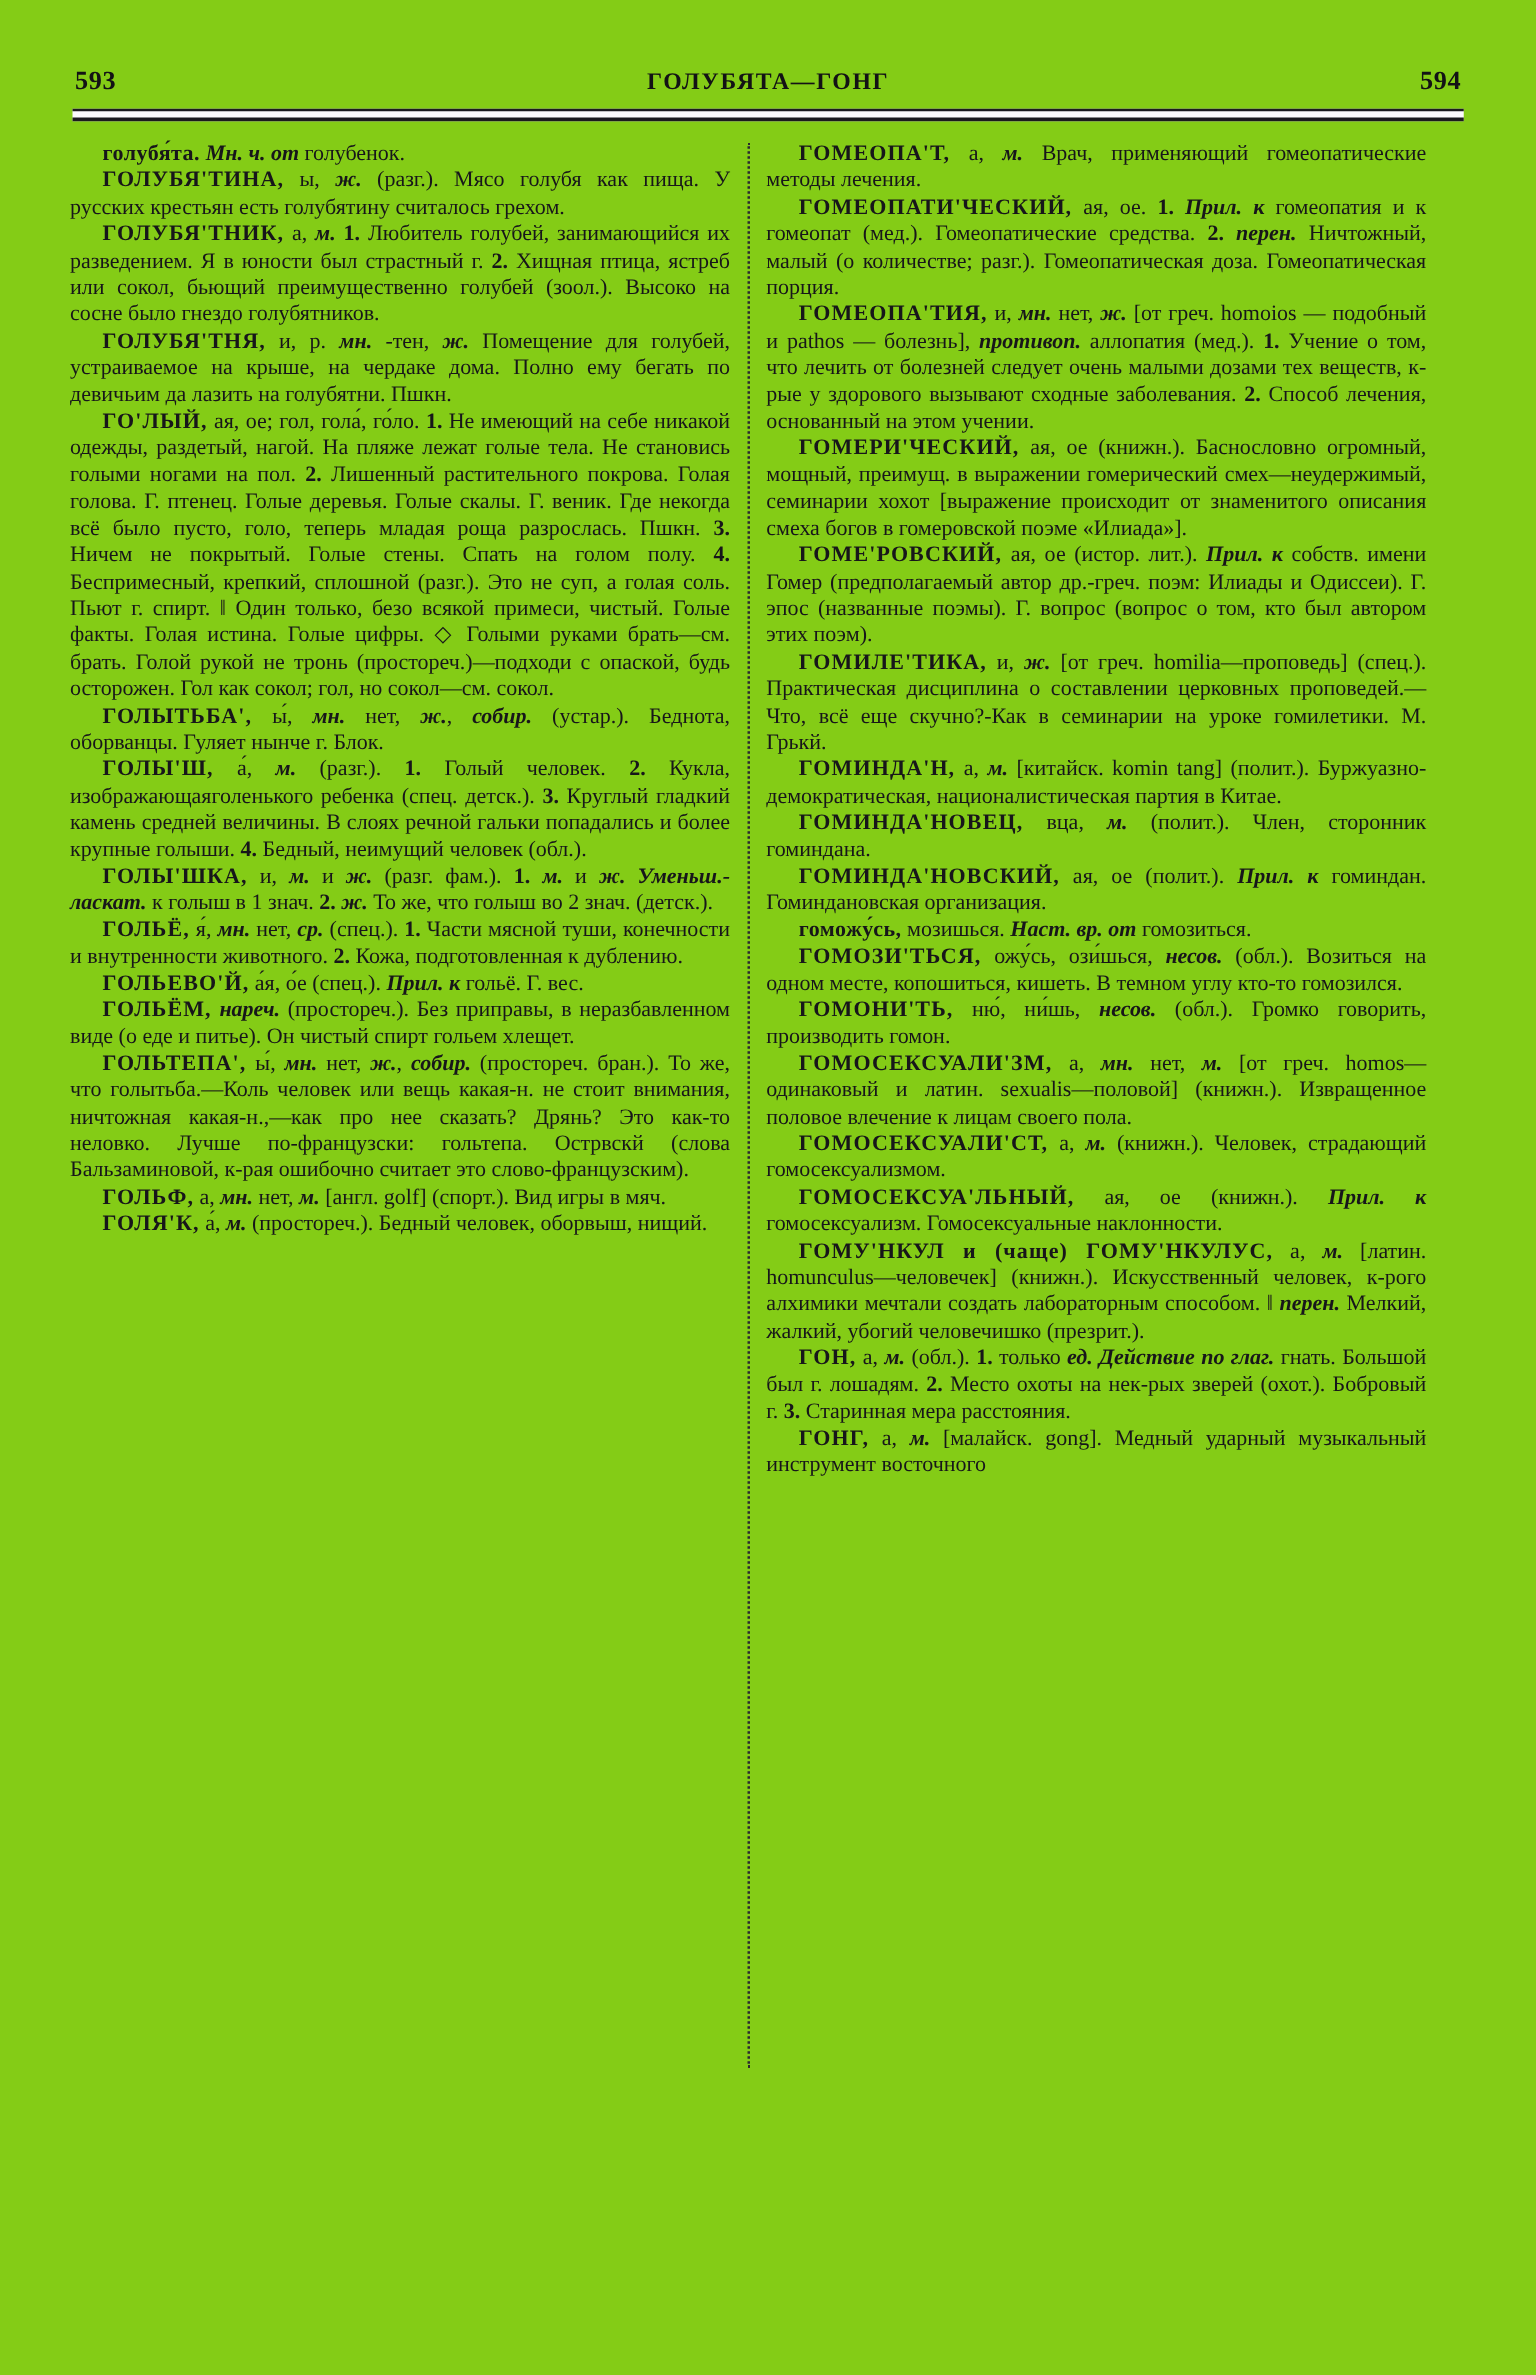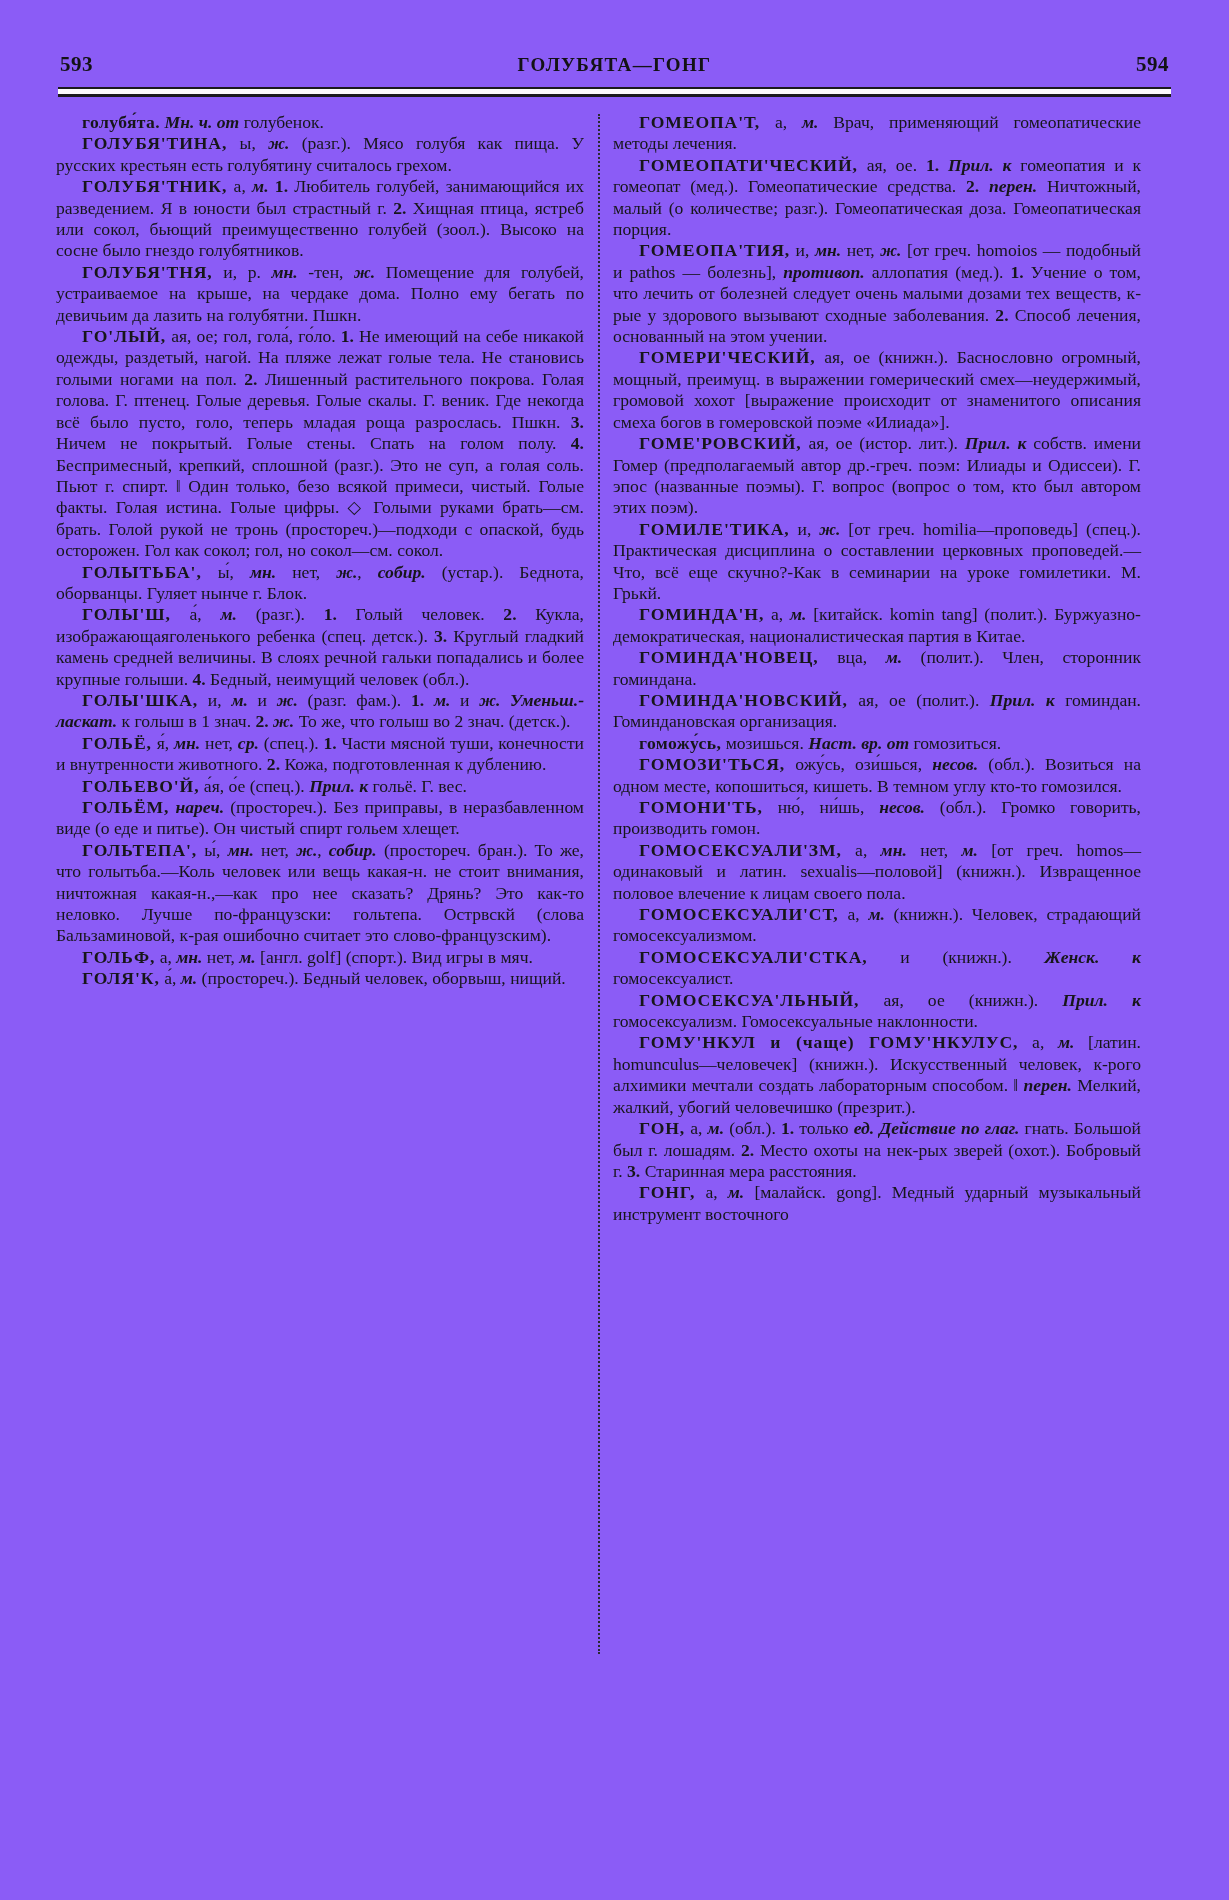--- a/index.html
+++ b/index.html
@@ -11,21 +11,21 @@
     width: 1229px;
     height: 1900px;
     font-family: "Liberation Serif", "DejaVu Serif", serif;
     color: #17161a;
     overflow: hidden;
   }
   .page {
     position: relative;
     width: 1229px;
     height: 1900px;
-    background: #8b5cf6;
+    background: #84cc16;
     box-sizing: border-box;
     padding: 52px 56px 0 56px;
   }
 
   
   .header {
     position: relative;
     display: flex;
     align-items: baseline;
     justify-content: space-between;
@@ -142,32 +142,31 @@
       </div>
 
     <div class="gutter">
       <div class="divider"></div>
     </div>
 
     <div class="col" id="col-right">
         <p class="entry"><span class="hw">ГОМЕОПА'Т,</span> <span>а, <span class="it">м.</span> Врач, применяющий гомеопатические методы лечения.</span></p>
         <p class="entry"><span class="hw">ГОМЕОПАТИ'ЧЕСКИЙ,</span> <span>ая, ое. <span class="num">1.</span> <span class="it">Прил. к</span> гомеопатия и к гомеопат (мед.). Гомеопатические средства. <span class="num">2.</span> <span class="it">перен.</span> Ничтожный, малый (о количестве; разг.). Гомеопатическая доза. Гомеопатическая порция.</span></p>
         <p class="entry"><span class="hw">ГОМЕОПА'ТИЯ,</span> <span>и, <span class="it">мн.</span> нет, <span class="it">ж.</span> [от греч. homoios — подобный и pathos — болезнь], <span class="it">противоп.</span> аллопатия (мед.). <span class="num">1.</span> Учение о том, что лечить от болезней следует очень малыми дозами тех веществ, к-рые у здорового вызывают сходные заболевания. <span class="num">2.</span> Способ лечения, основанный на этом учении.</span></p>
-        <p class="entry"><span class="hw">ГОМЕРИ'ЧЕСКИЙ,</span> <span>ая, ое (книжн.). Баснословно огромный, мощный, преимущ. в выражении гомерический смех—неудержимый, громовой хохот [выражение происходит от знаменитого описания смеха богов в гомеровской поэме «Илиада»].</span></p>
+        <p class="entry"><span class="hw">ГОМЕРИ'ЧЕСКИЙ,</span> <span>ая, ое (книжн.). Баснословно огромный, мощный, преимущ. в выражении гомерический смех—неудержимый, семинарии хохот [выражение происходит от знаменитого описания смеха богов в гомеровской поэме «Илиада»].</span></p>
         <p class="entry"><span class="hw">ГОМЕ'РОВСКИЙ,</span> <span>ая, ое (истор. лит.). <span class="it">Прил. к</span> собств. имени Гомер (предполагаемый автор др.-греч. поэм: Илиады и Одиссеи). Г. эпос (названные поэмы). Г. вопрос (вопрос о том, кто был автором этих поэм).</span></p>
         <p class="entry"><span class="hw">ГОМИЛЕ'ТИКА,</span> <span>и, <span class="it">ж.</span> [от греч. homilia—проповедь] (спец.). Практическая дисциплина о составлении церковных проповедей.—Что, всё еще скучно?-Как в семинарии на уроке гомилетики. М. Грькй.</span></p>
         <p class="entry"><span class="hw">ГОМИНДА'Н,</span> <span>а, <span class="it">м.</span> [китайск. komin tang] (полит.). Буржуазно-демократическая, националистическая партия в Китае.</span></p>
         <p class="entry"><span class="hw">ГОМИНДА'НОВЕЦ,</span> <span>вца, <span class="it">м.</span> (полит.). Член, сторонник гоминдана.</span></p>
         <p class="entry"><span class="hw">ГОМИНДА'НОВСКИЙ,</span> <span>ая, ое (полит.). <span class="it">Прил. к</span> гоминдан. Гоминдановская организация.</span></p>
         <p class="entry"><span class="hw-small">гоможу́сь,</span> <span>мозишься. <span class="it">Наст. вр. от</span> гомозиться.</span></p>
         <p class="entry"><span class="hw">ГОМОЗИ'ТЬСЯ,</span> <span>ожу́сь, ози́шься, <span class="it">несов.</span> (обл.). Возиться на одном месте, копошиться, кишеть. В темном углу кто-то гомозился.</span></p>
         <p class="entry"><span class="hw">ГОМОНИ'ТЬ,</span> <span>ню́, ни́шь, <span class="it">несов.</span> (обл.). Громко говорить, производить гомон.</span></p>
         <p class="entry"><span class="hw">ГОМОСЕКСУАЛИ'ЗМ,</span> <span>а, <span class="it">мн.</span> нет, <span class="it">м.</span> [от греч. homos—одинаковый и латин. sexualis—половой] (книжн.). Извращенное половое влечение к лицам своего пола.</span></p>
         <p class="entry"><span class="hw">ГОМОСЕКСУАЛИ'СТ,</span> <span>а, <span class="it">м.</span> (книжн.). Человек, страдающий гомосексуализмом.</span></p>
-        <p class="entry"><span class="hw">ГОМОСЕКСУАЛИ'СТКА,</span> <span>и (книжн.). <span class="it">Женск. к</span> гомосексуалист.</span></p>
         <p class="entry"><span class="hw">ГОМОСЕКСУА'ЛЬНЫЙ,</span> <span>ая, ое (книжн.). <span class="it">Прил. к</span> гомосексуализм. Гомосексуальные наклонности.</span></p>
         <p class="entry"><span class="hw">ГОМУ'НКУЛ и (чаще) ГОМУ'НКУЛУС,</span> <span>а, <span class="it">м.</span> [латин. homunculus—человечек] (книжн.). Искусственный человек, к-рого алхимики мечтали создать лабораторным способом. ‖ <span class="it">перен.</span> Мелкий, жалкий, убогий человечишко (презрит.).</span></p>
         <p class="entry"><span class="hw">ГОН,</span> <span>а, <span class="it">м.</span> (обл.). <span class="num">1.</span> только <span class="it">ед.</span> <span class="it">Действие по глаг.</span> гнать. Большой был г. лошадям. <span class="num">2.</span> Место охоты на нек-рых зверей (охот.). Бобровый г. <span class="num">3.</span> Старинная мера расстояния.</span></p>
         <p class="entry"><span class="hw">ГОНГ,</span> <span>а, <span class="it">м.</span> [малайск. gong]. Медный ударный музыкальный инструмент восточного</span></p>
       </div>
 
   </div>
 </div>
 
 </body></html>

